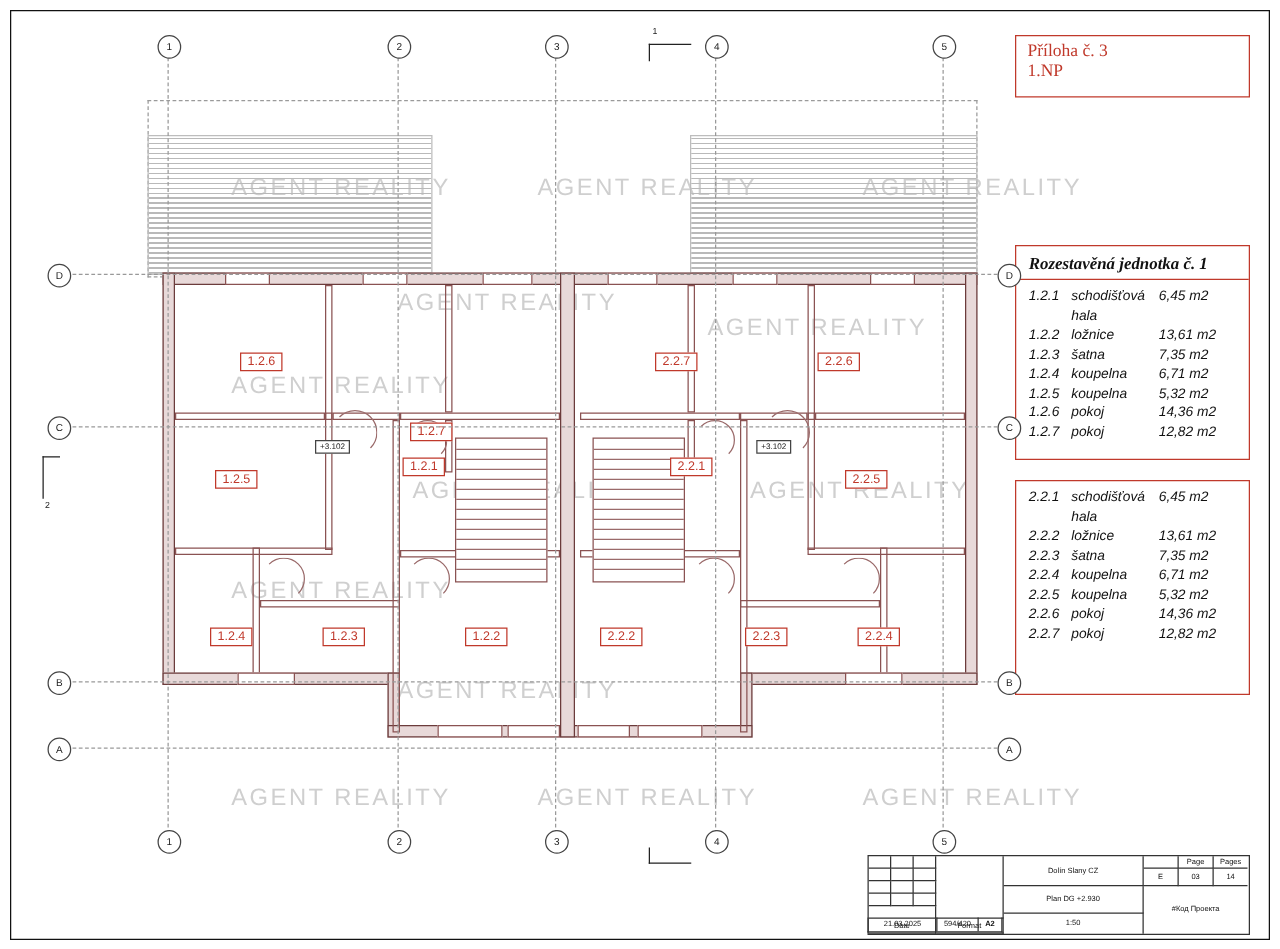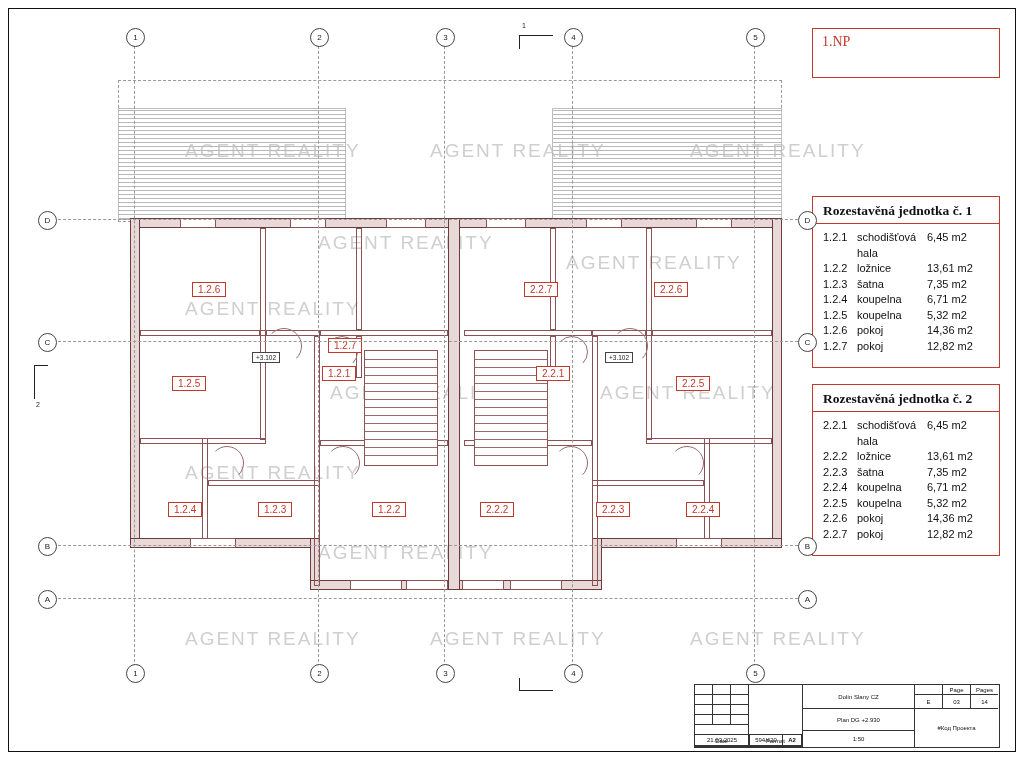--- a/index.html
+++ b/index.html
@@ -10,21 +10,21 @@
 
   .wm{position:absolute;color:#cfcfcf;font-size:19px;letter-spacing:2px;font-family:"Liberation Sans",sans-serif;white-space:nowrap;pointer-events:none;}
 
   
   .bub{position:absolute;width:17px;height:17px;border:1px solid #444;border-radius:50%;background:#fff;
        font-size:8px;color:#222;display:flex;align-items:center;justify-content:center;z-index:6;}
   .gl{position:absolute;border-left:1px dashed #999;z-index:1;}
   .glh{position:absolute;border-top:1px dashed #999;z-index:1;}
 
   
-  .box{position:absolute;border:1px solid #c0392b;background:rgba(255,255,255,0.85);}
+  .box{position:absolute;border:1px solid #c0392b;background:rgba(255,255,255,0.85);font-style:italic;}
   .box .hd{font-family:"Liberation Serif",serif;font-weight:bold;font-size:13.5px;color:#111;padding:6px 10px 4px 10px;}
   .box .hdline{border-bottom:1px solid #c0392b;}
   .box ul{list-style:none;margin:0;padding:6px 10px 8px 10px;}
   .box li{font-size:11px;color:#111;line-height:15.5px;display:flex;}
   .box li .code{width:34px;flex:0 0 34px;}
   .box li .nm{flex:1 1 auto;}
   .box li .ar{width:62px;flex:0 0 62px;text-align:left;}
 
   .hdrbox{position:absolute;left:812px;top:28px;width:186px;height:48px;border:1px solid #c0392b;}
   .hdrbox div{font-family:"Liberation Serif",serif;font-size:14px;color:#c0392b;padding-left:9px;}
@@ -67,20 +67,21 @@
   <div class="wm" style="left:566px;top:252px;">AGENT REALITY</div>
   <div class="wm" style="left:330px;top:382px;">AGENT REALITY</div>
   <div class="wm" style="left:600px;top:382px;">AGENT REALITY</div>
   <div class="wm" style="left:185px;top:462px;">AGENT REALITY</div>
   <div class="wm" style="left:318px;top:542px;">AGENT REALITY</div>
   <div class="wm" style="left:185px;top:628px;">AGENT REALITY</div>
   <div class="wm" style="left:430px;top:628px;">AGENT REALITY</div>
   <div class="wm" style="left:690px;top:628px;">AGENT REALITY</div>
 
   <div class="hdrbox">
+    <div>Příloha č. 3</div>
     <div>1.NP</div>
   </div>
 
   <div class="box" style="left:812px;top:196px;width:186px;height:170px;">
     <div class="hd hdline">Rozestavěná jednotka č. 1</div>
     <ul>
       <li>
           <span class="code">1.2.1</span>
           <span class="nm">schodišťová hala</span>
           <span class="ar">6,45 m2</span>
@@ -112,21 +113,20 @@
         </li>
       <li>
           <span class="code">1.2.7</span>
           <span class="nm">pokoj</span>
           <span class="ar">12,82 m2</span>
         </li>
     </ul>
   </div>
 
   <div class="box" style="left:812px;top:384px;width:186px;height:170px;">
-    <div class="hd hdline">Rozestavěná jednotka č. 2</div>
     <ul>
       <li>
           <span class="code">2.2.1</span>
           <span class="nm">schodišťová hala</span>
           <span class="ar">6,45 m2</span>
         </li>
       <li>
           <span class="code">2.2.2</span>
           <span class="nm">ložnice</span>
           <span class="ar">13,61 m2</span>

